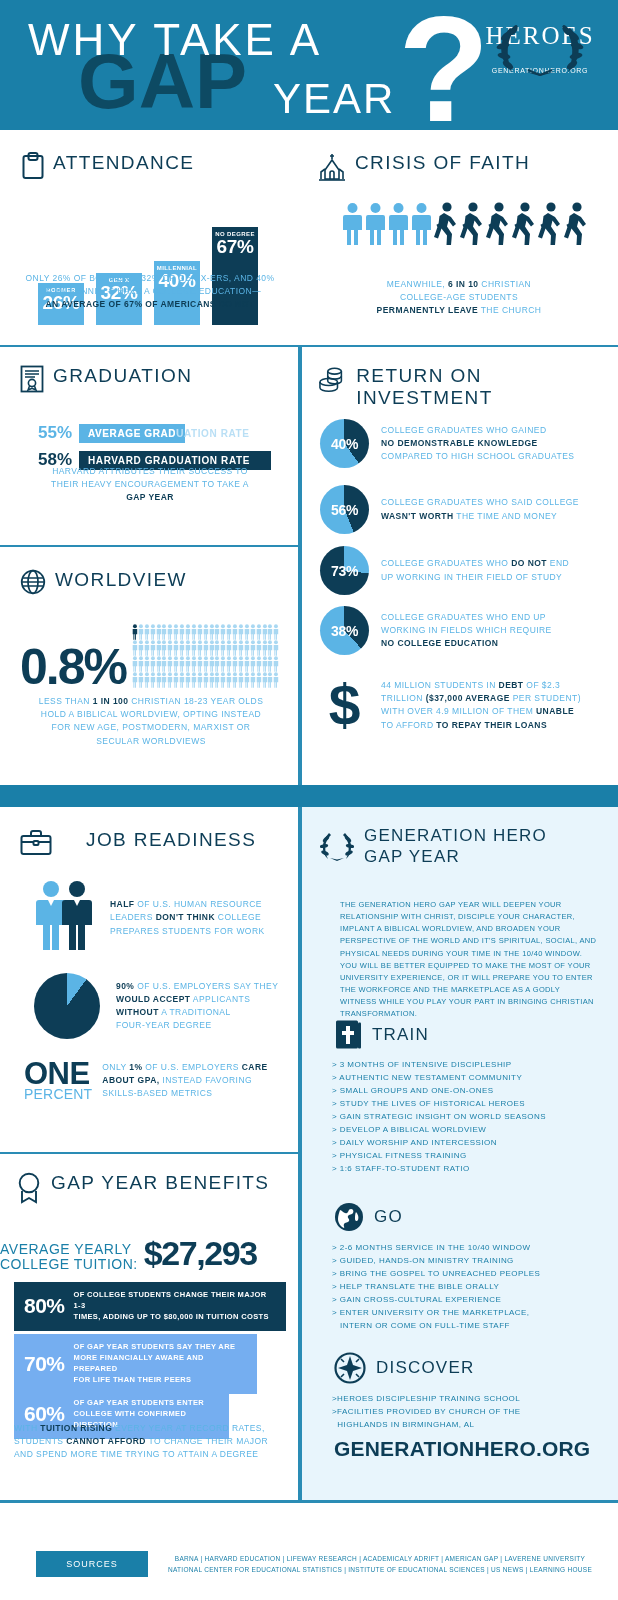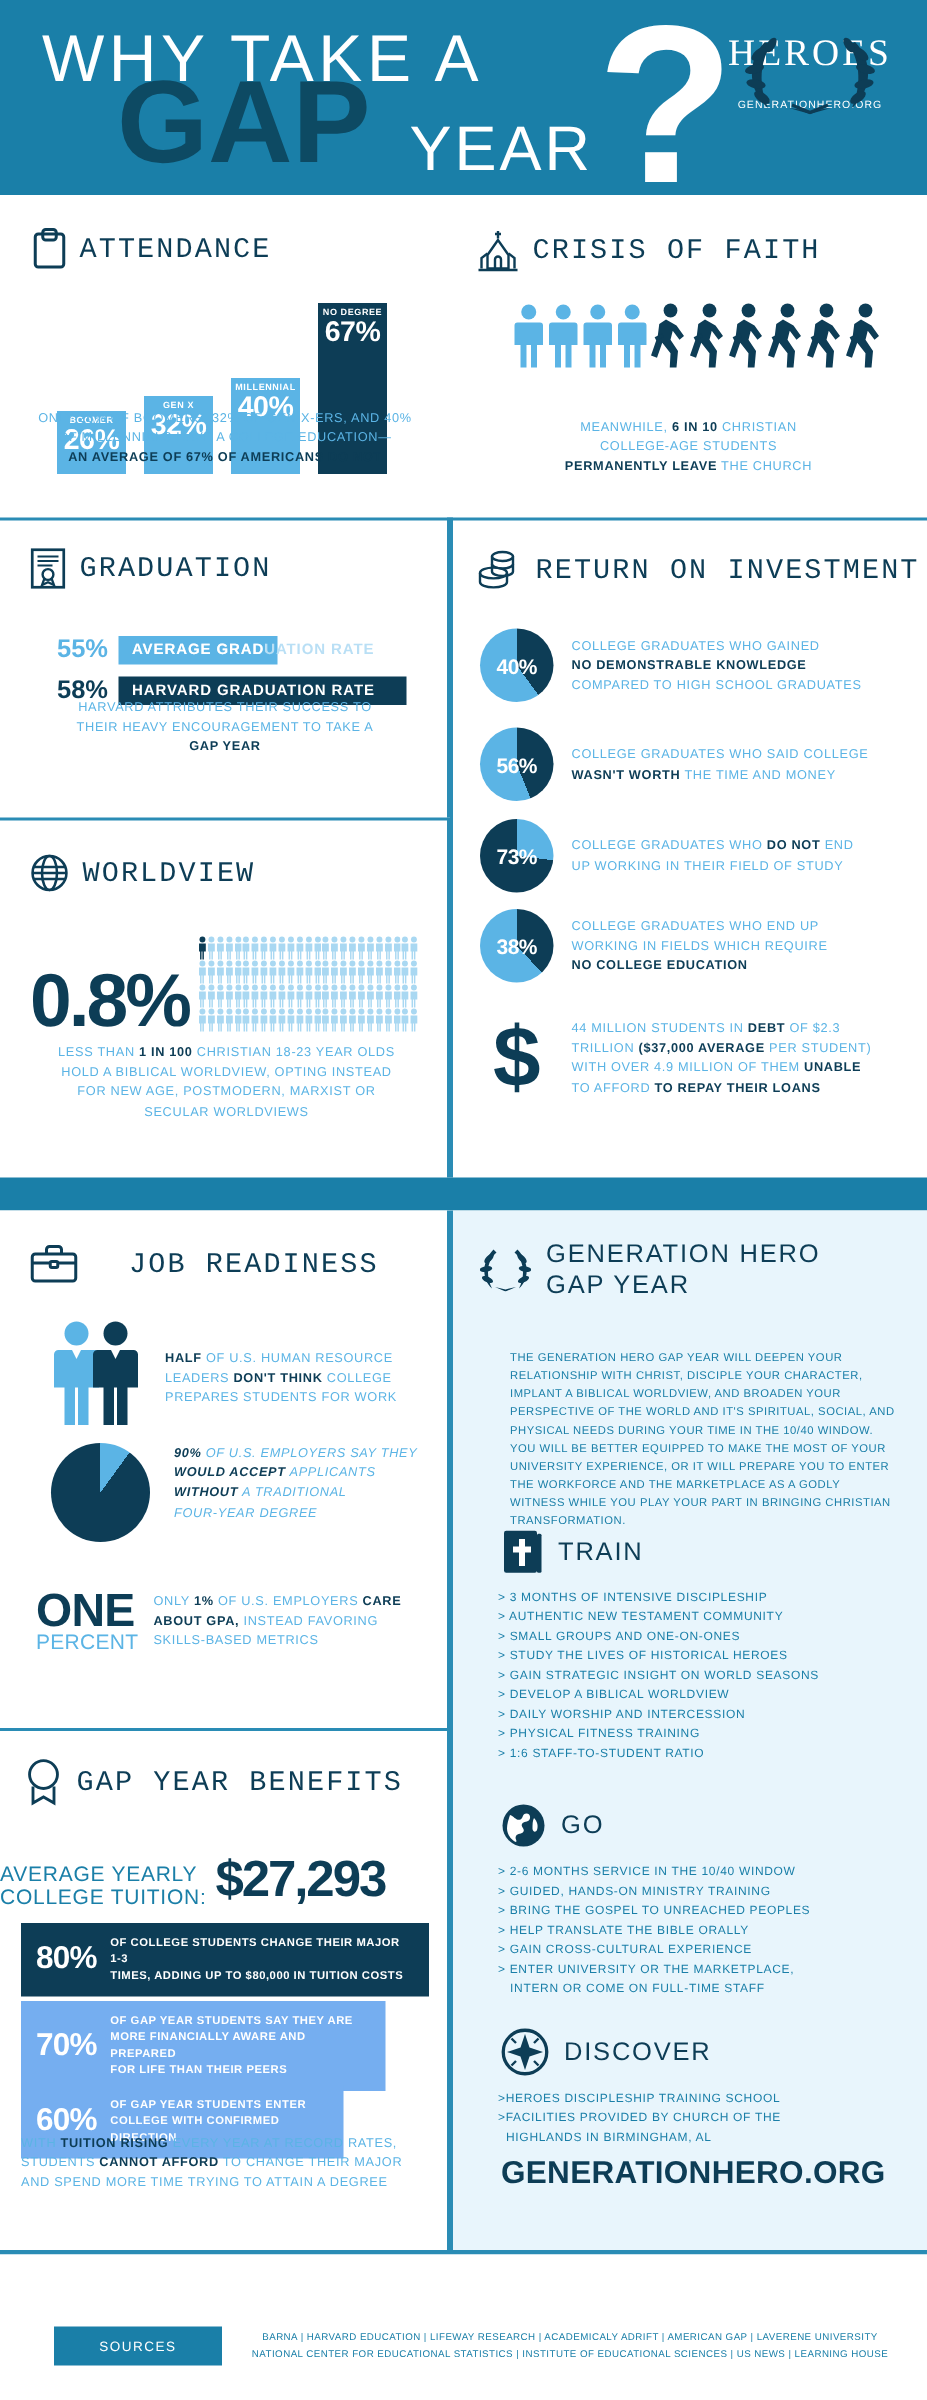--- a/index.html
+++ b/index.html
@@ -25,21 +25,21 @@
   .hgap{position:absolute;left:78px;top:42px;font-size:78px;font-weight:700;color:#0d4a63;line-height:1;letter-spacing:0px;z-index:2;}
   .hyear{position:absolute;left:273px;top:78px;font-size:42px;letter-spacing:2px;color:#fff;line-height:1;z-index:3;}
   .qmark{position:absolute;left:398px;top:-6px;font-size:150px;font-weight:700;color:#fff;line-height:1;z-index:1;}
   .logo{position:absolute;left:470px;top:22px;width:140px;text-align:center;z-index:4;}
   .logo-word{font-family:"Liberation Serif","DejaVu Serif",serif;color:#fff;font-size:25px;letter-spacing:2px;}
   .logo-url{color:#fff;font-size:7px;letter-spacing:.7px;margin-top:17px;}
   .wreath{position:absolute;left:22px;top:-4px;}
 
   
   .panel{position:absolute;background:#fff;}
-  .sect-title{display:flex;align-items:center;gap:9px;font-family:Liberation Mono, monospace;}
+  .sect-title{display:flex;gap:9px;}
   .sect-title .t{font-size:19px;letter-spacing:1.4px;color:var(--navy);font-weight:400;}
   .cap{font-size:8.5px;letter-spacing:.45px;line-height:1.55;color:var(--lightblue);text-align:center;}
   .cap b{color:var(--navy);font-weight:700;}
   .capL{font-size:8.5px;letter-spacing:.45px;line-height:1.55;color:var(--lightblue);text-align:left;}
   .capL b{color:var(--navy);font-weight:700;}
 
   
   #attendance{left:0;top:130px;width:300px;height:215px;}
   .bars{position:absolute;left:38px;top:72px;display:flex;align-items:flex-end;gap:12px;}
   .bar{width:46px;color:#fff;text-align:center;padding-bottom:3px;}
@@ -75,21 +75,21 @@
   .pie{position:relative;width:49px;height:49px;border-radius:50%;flex:none;}
   .pie .pv{position:absolute;left:0;top:0;width:49px;height:49px;display:flex;align-items:center;justify-content:center;color:#fff;font-size:14px;font-weight:700;letter-spacing:-.3px;}
   .dollar{font-size:57px;font-weight:700;color:var(--navy);width:49px;text-align:center;line-height:.85;flex:none;}
 
   
   .band{position:absolute;left:0;width:618px;height:22px;background:var(--teal);}
 
   
   #job{left:0;top:807px;width:300px;height:345px;border-right:2px solid var(--border);}
   #job .r1{position:absolute;left:34px;top:73px;display:flex;align-items:center;gap:14px;}
-  #job .r2{position:absolute;left:34px;top:155px;display:flex;gap:16px;font-style:italic;}
+  #job .r2{position:absolute;left:34px;top:166px;display:flex;align-items:center;gap:16px;}
   #job .r3{position:absolute;left:24px;top:252px;display:flex;align-items:center;gap:10px;}
   .onepct{line-height:.95;}
   .onepct .one{font-size:31px;font-weight:700;color:var(--navy);letter-spacing:-.5px;}
   .onepct .pc{font-size:14px;color:var(--lightblue);letter-spacing:.2px;font-weight:400;}
 
   
   #benefits{left:0;top:1152px;width:300px;height:348px;border-top:2px solid var(--border);border-right:2px solid var(--border);}
   .tuit{position:absolute;left:0;top:80px;display:flex;align-items:flex-end;gap:6px;}
   .tuit .lbl{font-size:14px;letter-spacing:.5px;color:var(--teal);line-height:1.12;font-weight:400;}
   .tuit .amt{font-size:34px;font-weight:700;color:var(--navy);letter-spacing:-1.4px;}
@@ -165,21 +165,21 @@
         <div class="pct">26%</div>
       </div>
       <div class="bar lb" style="height:52px;">
         <div class="lab">GEN X</div>
         <div class="pct">32%</div>
       </div>
       <div class="bar lb" style="height:64px;">
         <div class="lab">MILLENNIAL</div>
         <div class="pct">40%</div>
       </div>
-      <div class="bar nv" style="height:114px;">
+      <div class="bar nv" style="height:98px;margin-top:25px;">
         <div class="lab">NO DEGREE</div>
         <div class="pct">67%</div>
       </div>
     </div>
     <div class="cap">
       <span>ONLY 26% OF BOOMERS, 32% OF GEN X-ERS, AND 40%</span><br>
       <span>OF MILLENNIALS HAVE A COLLEGE EDUCATION—</span><br>
       <b>AN AVERAGE OF 67% OF AMERICANS DO NOT</b>
     </div>
   </div>

